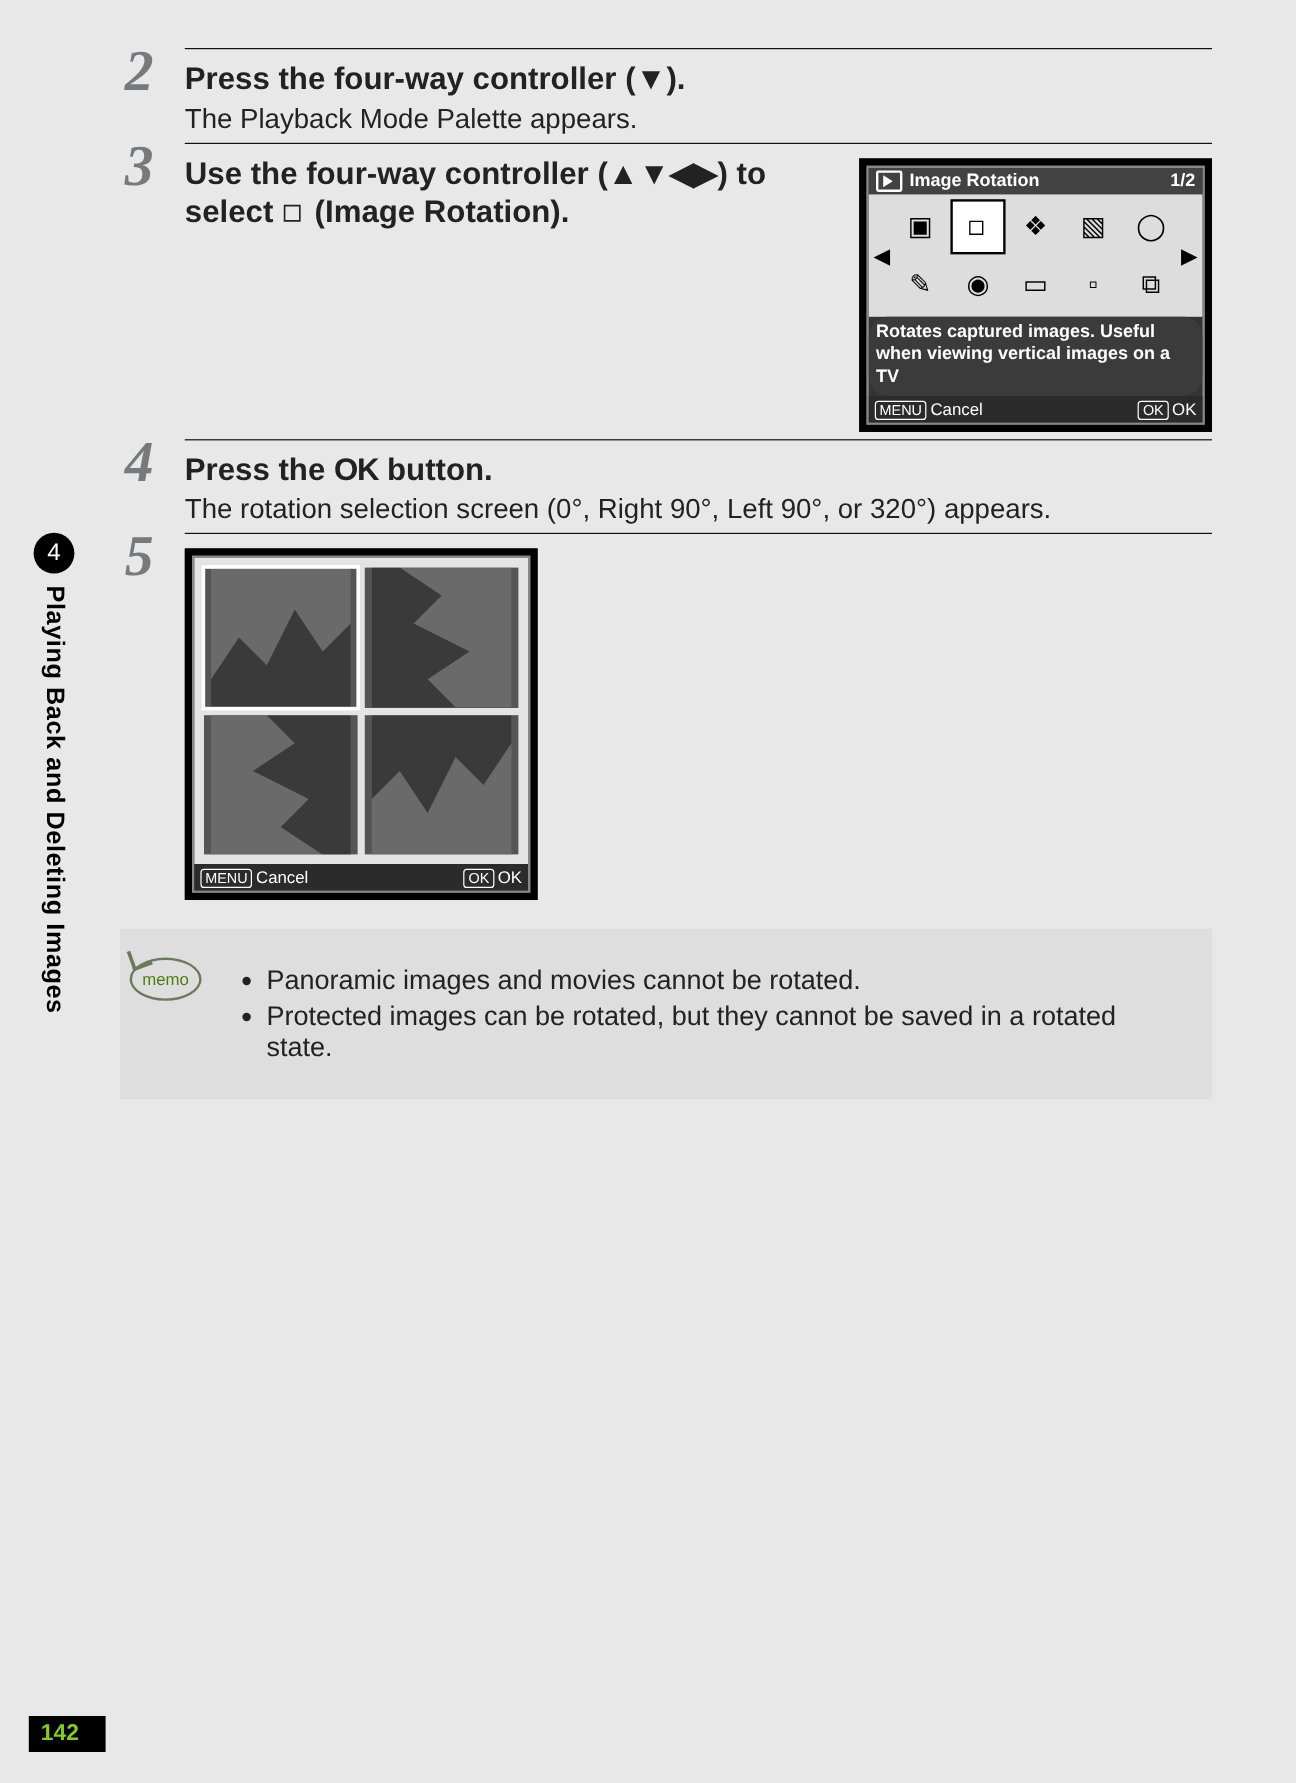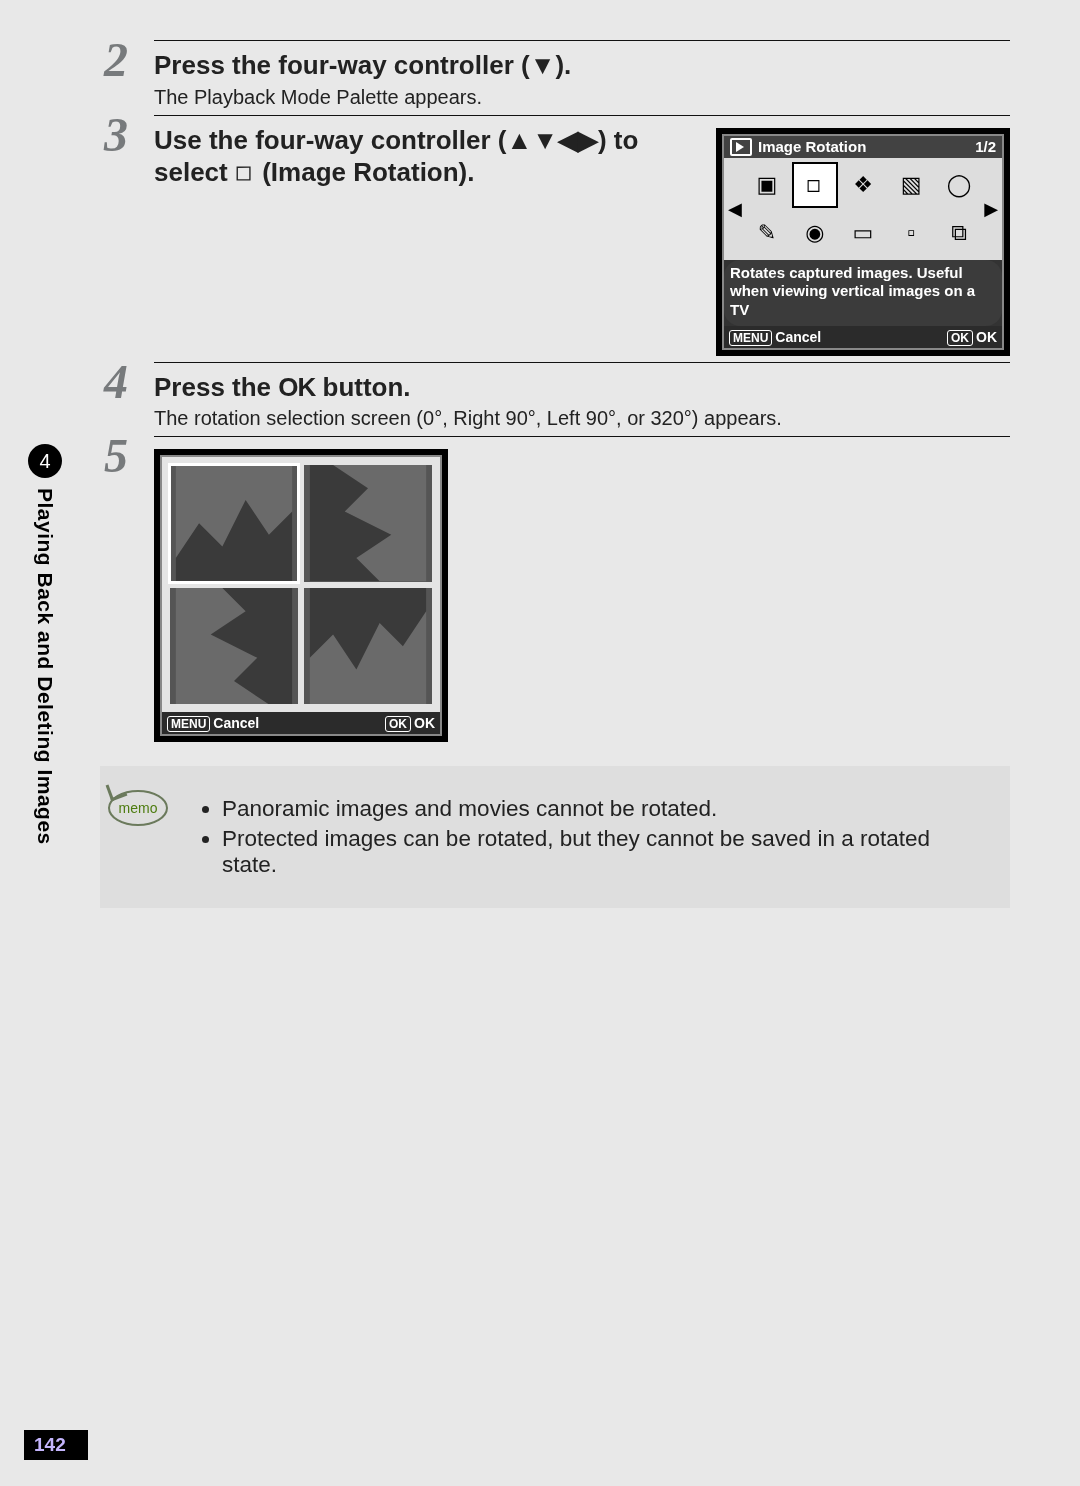--- a/index.html
+++ b/index.html
@@ -71,21 +71,21 @@
     padding-top: 8px;
   }
   .step-row { display: flex; gap: 18px; }
   .step-text { flex: 1; }
   .heading {
     font-size: 26px;
     font-weight: bold;
     line-height: 1.25;
   }
   .desc {
-    font-size: 20px;
+    font-size: 23px;
     margin-top: 4px;
   }
   .ok { font-weight: bold; font-family: Arial, sans-serif; letter-spacing: -1px; }
 
   
   .lcd {
     flex: 0 0 282px;
     width: 282px;
     border: 6px solid #000;
     background: #333;
@@ -114,21 +114,21 @@
     background: #ddd;
     color: #000;
   }
   .lcd-arrow { font-size:18px; padding:0 2px; color:#000;}
   .lcd-iconrow .grid { flex:1; display:grid; grid-template-columns:repeat(5,1fr); grid-template-rows:repeat(2,1fr); gap:2px;}
   .lcd-cell { aspect-ratio:1; display:flex; align-items:center; justify-content:center; font-size:22px;}
   .lcd-cell.sel { border:2px solid #000; background:#fff;}
   .lcd-desc { font-size:15px; font-weight:bold; padding:4px 6px 6px; line-height:1.25; background:#3b3b3b;border-radius:16px;}
   .lcd-footer {
     display:flex; justify-content:space-between; align-items:center;
-    background:#2b2b2b; padding:3px 5px; font-size:14px; font-weight:bold;
+    background:#2b2b2b; padding:3px 5px; font-size:14px; font-weight:normal;
   }
   .lcd-btn { border:1.5px solid #fff; border-radius:3px; padding:0px 3px; font-size:12px; margin-right:3px;}
 
   
   .lcd2-grid {
     display:grid; grid-template-columns:1fr 1fr; grid-template-rows:1fr 1fr;
     gap:6px; padding:8px; background:#e4e4e4;
   }
   .thumb {
     aspect-ratio:1.1; background:#555;
@@ -153,21 +153,21 @@
     font-size:14px; color:#4d7c0f; 
     position:relative; top:8px;
   }
   .memo-pin{position:absolute;left:0;top:0;width:14px;height:14px;border-left:3px solid #6b7a5c;border-bottom:3px solid #6b7a5c;transform:rotate(-20deg);}
   .memo-list { flex:1; font-size:22.5px; }
   .memo-list ul{margin:16px;padding-left:20px;}
   .memo-list li{margin-bottom:4px;}
 
   .page-num {
     position:absolute; left:24px; bottom:26px;
-    background:#000; color:#c4b5fd; font-weight:bold;
+    background:#000; color:#84cc16; font-weight:bold;
     font-size:19px; padding:4px 10px;
     width:44px; text-align:left;
   }
 </style>
 </head>
 <body>
 
 <div class="page">
 
   <div class="side-tab">

